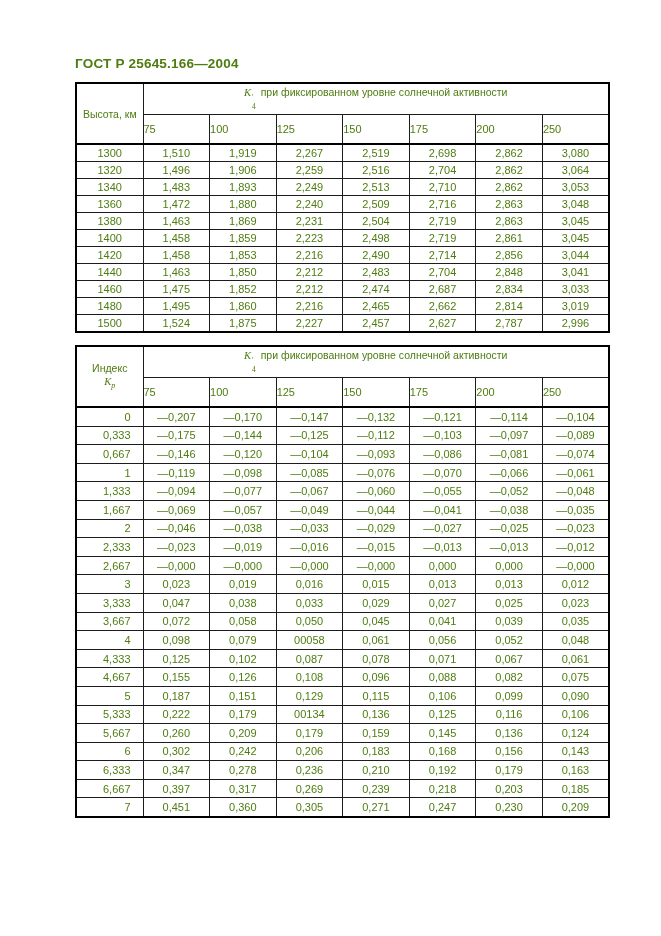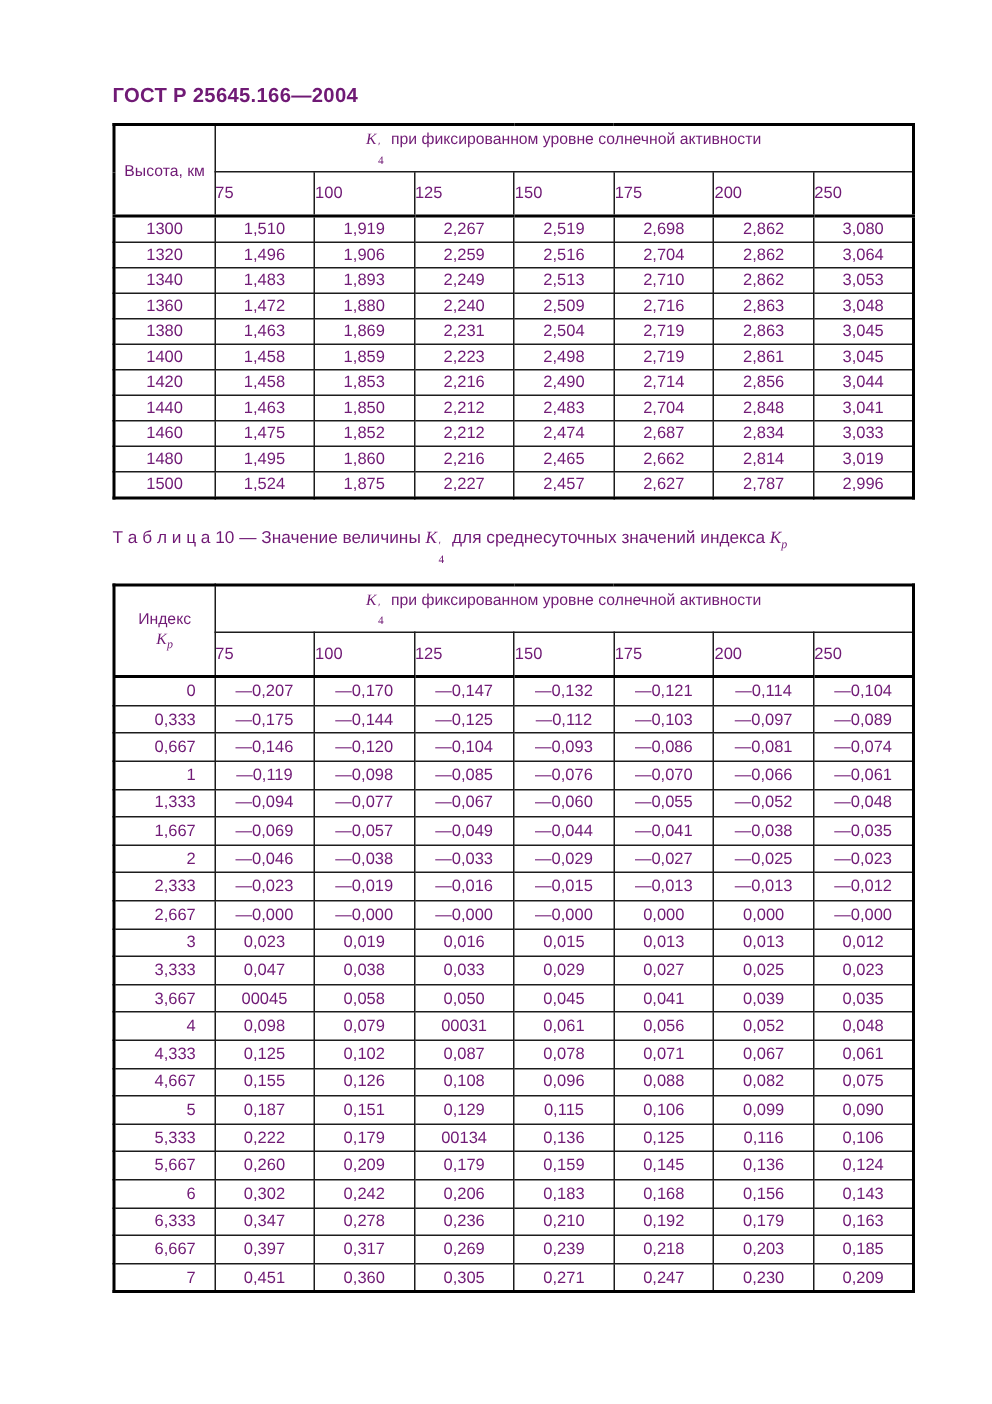--- a/index.html
+++ b/index.html
@@ -1,18 +1,18 @@
 <!DOCTYPE html>
 <html><head>
 <meta charset="utf-8">
 <style>
   html, body { margin: 0; padding: 0; background: #ffffff; }
   .page {
     width: 661px; height: 936px; background: #fff; position: relative;
-    font-family: "Liberation Sans", sans-serif; color: #701a75;
+    font-family: "Liberation Sans", sans-serif; color: #4d7c0f;
     overflow: hidden;
   }
   .content { padding: 56px 51px 0 75px; }
 
   .doc-header { font-size: 13.5px; font-weight: bold; letter-spacing: 0.2px; }
   .table-caption { font-size: 11.5px; font-style: italic; margin-top: 22px; }
   .table10-caption { font-size: 11.5px; margin-top: 20px; }
 
   table { border-collapse: collapse; table-layout: fixed; width: 535px; }
   .t9 { margin-top: 11px; }
@@ -190,29 +190,20 @@
             <td>1,875</td>
             <td>2,227</td>
             <td>2,457</td>
             <td>2,627</td>
             <td>2,787</td>
             <td>2,996</td>
           </tr>
         </tbody>
     </table>
 
-    <div class="table10-caption">
-      <span>Т а б л и ц а  10 — Значение величины</span>
-      <span><span class="mi">K</span><span class="ss">
-            <span>′</span>
-            <span>4</span>
-          </span></span>
-      <span>для среднесуточных значений индекса</span>
-      <span><span class="mi">K</span><sub class="kp-sub">p</sub></span>
-    </div>
 
     <table class="t10">
       <colgroup>
         <col class="c0">
           <col>
           <col>
           <col>
           <col>
           <col>
           <col>
@@ -348,33 +339,33 @@
             <td>0,047</td>
             <td>0,038</td>
             <td>0,033</td>
             <td>0,029</td>
             <td>0,027</td>
             <td>0,025</td>
             <td>0,023</td>
           </tr>
           <tr>
             <td class="c0">3,667</td>
-            <td>00045</td>
+            <td>0,072</td>
             <td>0,058</td>
             <td>0,050</td>
             <td>0,045</td>
             <td>0,041</td>
             <td>0,039</td>
             <td>0,035</td>
           </tr>
           <tr>
             <td class="c0">4</td>
             <td>0,098</td>
             <td>0,079</td>
-            <td>00031</td>
+            <td>00058</td>
             <td>0,061</td>
             <td>0,056</td>
             <td>0,052</td>
             <td>0,048</td>
           </tr>
           <tr>
             <td class="c0">4,333</td>
             <td>0,125</td>
             <td>0,102</td>
             <td>0,087</td>

